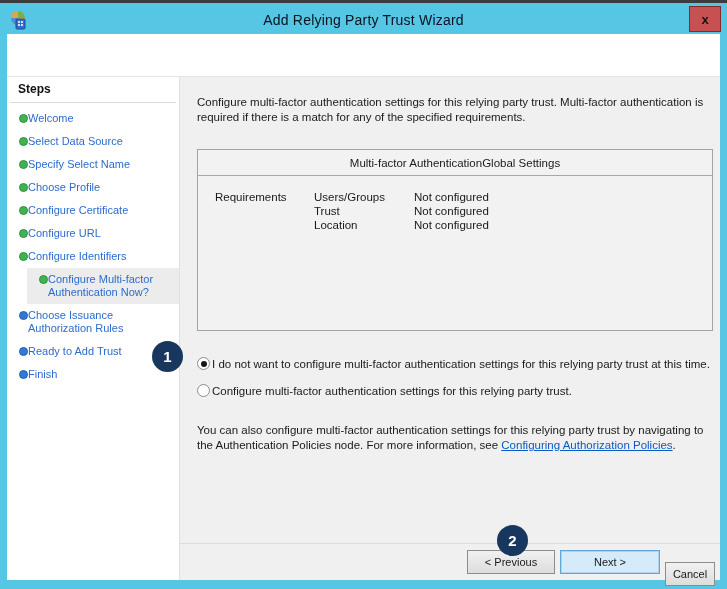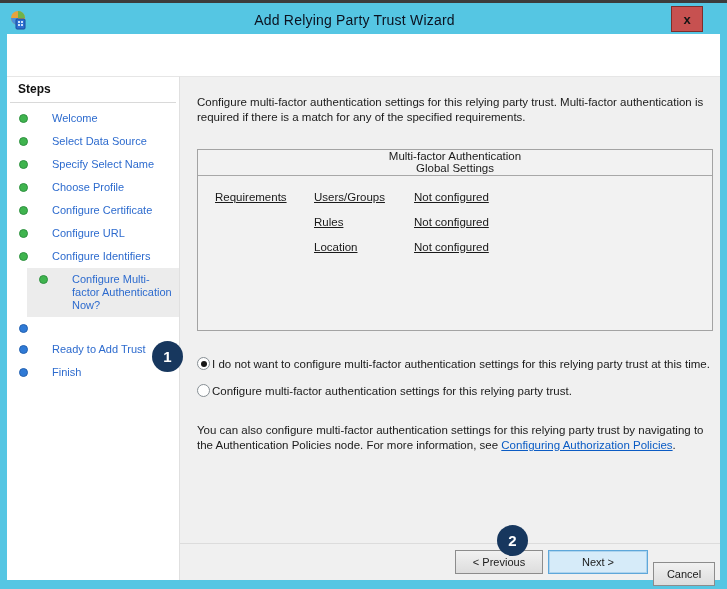--- a/index.html
+++ b/index.html
@@ -24,21 +24,21 @@
   }
   .window{
     position:relative;
     width:727px;height:589px;
     background:var(--titlebar);
     border-top:3px solid #3c3c3c;
     overflow:hidden;
   }
   
   .titlebar{
-    position:absolute;top:3px;left:0;right:18px;height:28px;
+    position:absolute;top:3px;left:0;right:0;height:28px;
     display:flex;align-items:center;
   }
   .title-icon{position:absolute;left:9px;top:4px;width:20px;height:20px;}
   .title-text{
     flex:1;text-align:center;
     font-size:14px;color:#0b1220;letter-spacing:.2px;
   }
   .close-btn{
     position:absolute;right:6px;top:0px;width:32px;height:26px;
     background:var(--close-bg);
@@ -60,21 +60,21 @@
   }
   .steps-title{
     margin:0 8px 0 11px;
     font-size:12px;font-weight:bold;color:#111;
   }
   .steps-rule{
     height:1px;background:#d9d9d9;margin:6px 3px 4px 3px;
   }
   .steps-list{list-style:none;margin:0;padding:0;}
   .step-item{
-    display:flex;gap:24px;align-items:flex-start;
+    display:flex;gap:0;align-items:flex-start;
     padding:5px 6px 5px 12px;
     font-size:11px;line-height:13px;color:var(--step-link);
   }
   .step-item.current{background:#ececec;margin-left:20px;}
   .dot{
     flex:0 0 auto;width:9px;height:9px;border-radius:50%;
     margin-top:2px;
   }
   .dot.done{background:var(--dot-done);border:1px solid #2e9040;}
   .dot.todo{background:var(--dot-todo);border:1px solid #2461b0;}
@@ -86,28 +86,28 @@
   }
   .content-inner{padding:10px 7px 0 17px;margin-top:8px;}
   .intro{
     margin:0;font-size:11.5px;line-height:15px;color:#1a1a1a;width:519px;
   }
   .mfa-box{
     margin-top:24px;height:182px;
     border:1px solid #a3a3a3;background:#f2f2f2;
   }
   .mfa-header{
-    display:flex;justify-content:flex-start;align-items:center;
+    display:flex;justify-content:center;align-items:center;
     height:26px;padding:0 11px;border-bottom:1px solid #a8a8a8;
-    font-size:11.5px;color:#1a1a1a;flex-direction:column;
+    font-size:11.5px;color:#1a1a1a;
   }
   .mfa-body{
     display:grid;grid-template-columns:99px 100px auto;
-    padding:14px 0 0 17px;row-gap:11px;
-    font-size:11.5px;line-height:14px;color:#1a1a1a;text-decoration:underline;
+    padding:14px 0 0 17px;
+    font-size:11.5px;line-height:14px;color:#1a1a1a;
   }
   
   .radio-row{display:flex;align-items:center;gap:2px;margin-top:0;}
   .radio-row + .radio-row{margin-top:14px;}
   .radio-group{margin-top:26px;}
   .radio{
     flex:0 0 auto;width:13px;height:13px;border-radius:50%;
     background:#fefefe;border:1px solid #878f94;
     display:flex;align-items:center;justify-content:center;
   }
@@ -131,21 +131,21 @@
     border:1px solid #8c8c8c;
     display:flex;align-items:center;justify-content:center;
     cursor:default;font-family:inherit;
   }
   .btn-previous{width:88px;}
   .btn-next{
     width:100px;background:var(--next-bg);
     border:1px solid var(--next-border);
     box-shadow:inset 0 0 0 1px #aed4ee;
   }
-  .btn-cancel{width:62px;margin-top:24px;}
+  .btn-cancel{width:50px;margin-top:24px;}
   
   .badge{
     position:absolute;width:31px;height:31px;border-radius:50%;
     background:var(--badge);color:#fff;
     font-size:15px;font-weight:bold;
     display:flex;align-items:center;justify-content:center;
     z-index:6;
   }
   .badge-1{left:152px;top:338px;}
   .badge-2{left:497px;top:522px;}
@@ -206,20 +206,21 @@
         <li class="step-item">
           <span class="dot done"></span>
           <span>Configure Identifiers</span>
         </li>
         <li class="step-item current">
           <span class="dot done"></span>
           <span>Configure Multi-factor Authentication Now?</span>
         </li>
         <li class="step-item">
           <span class="dot todo"></span>
+          <span>Choose Issuance Authorization Rules</span>
         </li>
         <li class="step-item">
           <span class="dot todo"></span>
           <span>Ready to Add Trust</span>
         </li>
         <li class="step-item">
           <span class="dot todo"></span>
           <span>Finish</span>
         </li>
       </ul>
@@ -232,21 +233,21 @@
         <div class="mfa-box">
           <div class="mfa-header">
             <span>Multi-factor Authentication</span>
             <span>Global Settings</span>
           </div>
           <div class="mfa-body">
             <span>Requirements</span>
             <span>Users/Groups</span>
             <span>Not configured</span>
             <span></span>
-            <span>Rules</span>
+            <span>Trust</span>
             <span>Not configured</span>
             <span></span>
             <span>Location</span>
             <span>Not configured</span>
           </div>
         </div>
 
         <div class="radio-group">
           <div class="radio-row">
             <span class="radio checked" role="radio" aria-checked="true">

